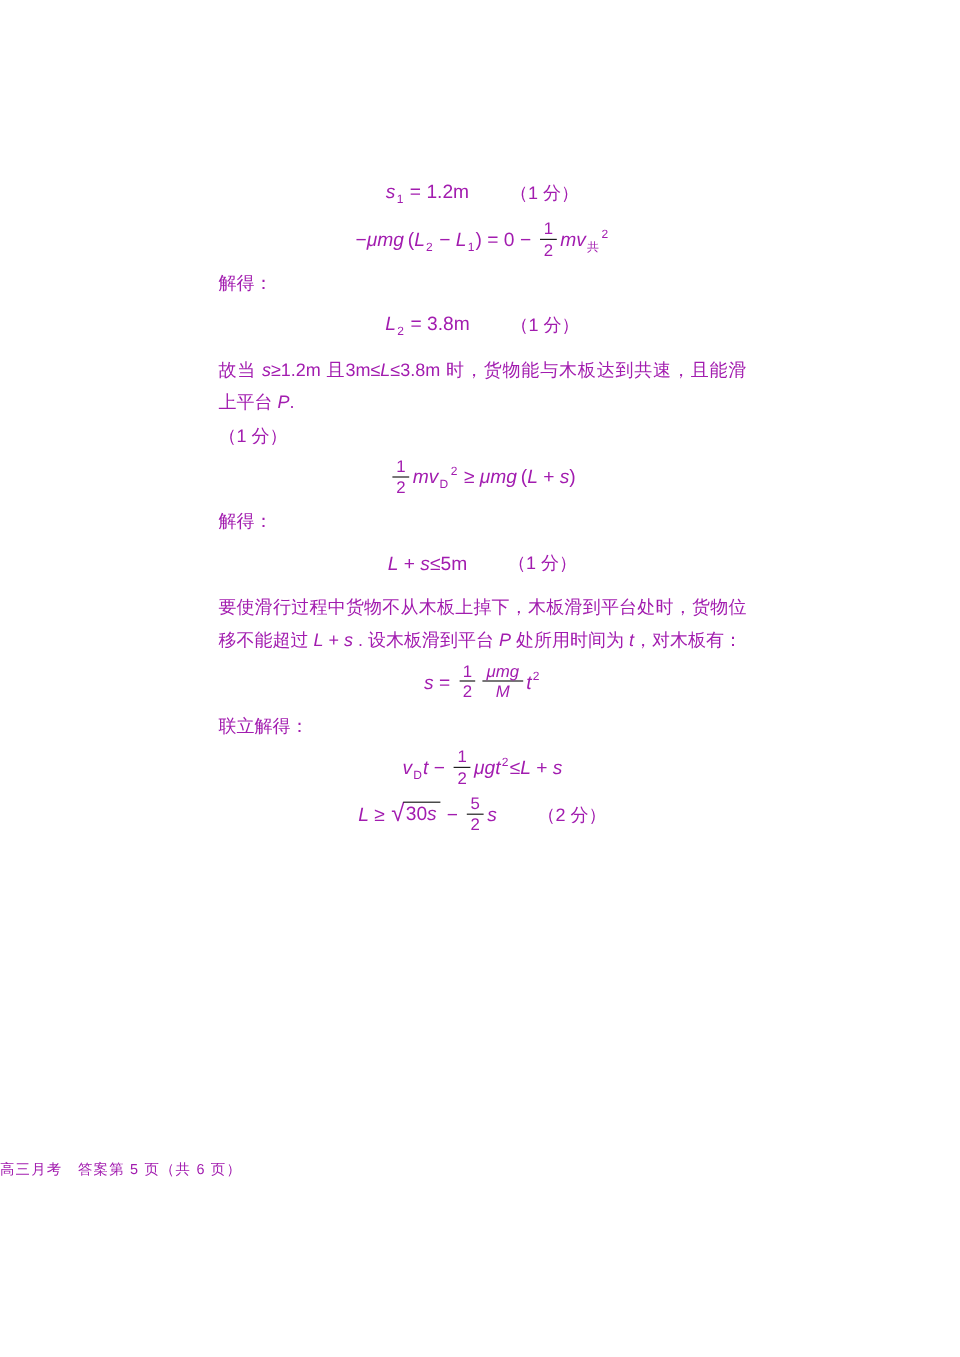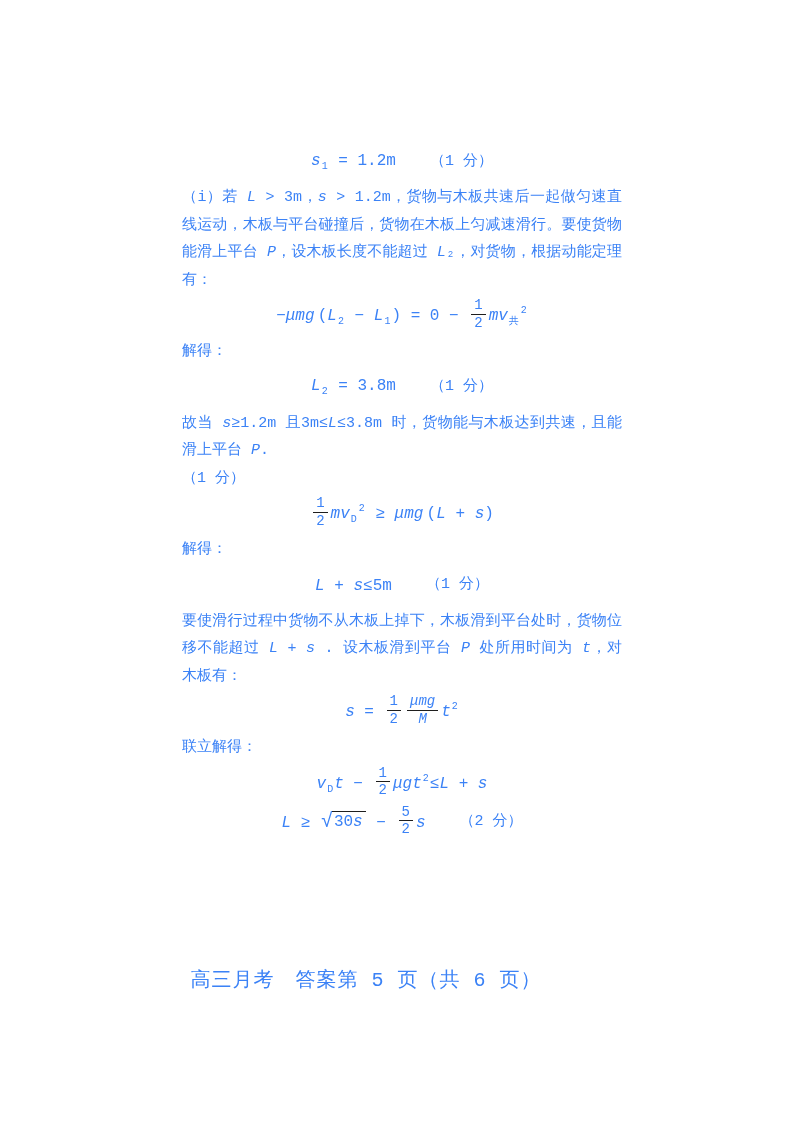--- a/index.html
+++ b/index.html
@@ -1,20 +1,20 @@
 <!DOCTYPE html>
 <html><head>
 <meta charset="utf-8">
 <style>
   html, body { margin: 0; padding: 0; background: #ffffff; }
   .page {
     width: 732px; height: 1131px; background: #ffffff;
     position: relative; overflow: hidden;
-    font-family: Liberation Mono, monospace;
-    color: #3b82f6;
+    font-family: Liberation Sans, sans-serif;
+    color: #a21caf;
   }
   .content {
     position: absolute; left: 182px; top: 140px; width: 440px;
     font-size: 15px;
   }
   .para { margin: 0; line-height: 27.5px; text-align: justify; }
   .formula {
     display: flex; justify-content: center; align-items: center;
     margin: 5px 0; font-size: 16px; min-height: 34px; line-height: 1.25;
   }
@@ -32,33 +32,32 @@
   .frac .fd { padding: 0 3px; }
   .frac.fi .fn, .frac.fi .fd { font-style: italic; }
   .sqrt {
     display: inline-flex; align-items: flex-start; vertical-align: middle;
     transform: translateY(-1px); margin: 0 1px;
   }
   .rsign { font-size: 20px; line-height: 1.05; }
   .rbody { border-top: 1.4px solid #1e1e1e; padding: 0 3px 0 2px; margin-left: -1px; line-height: 1.3; }
   .footer {
     position: absolute; left: 0; top: 966px; width: 100%;
-    text-align: center; font-size: 20px; letter-spacing: 1px;
+    text-align: left; font-size: 12px; letter-spacing: 1px;
   }
 </style>
 </head>
 <body>
 
 <div class="page">
   <main class="content">
       <div class="formula">
         <span class="fx"><span class="it">s</span><span class="sb">1</span><span> = 1.2m</span></span>
         <span class="score">（1 分）</span>
       </div>
-      <p class="para"><span>（i）若 </span><span class="it">L</span><span> &gt; 3m，</span><span class="it">s</span><span> &gt; 1.2m，货物与木板共速后一起做匀速直线运动，木板与平台碰撞后，货物在木板上匀减速滑行。要使货物能滑上平台 </span><span class="it">P</span><span>，设木板长度不能超过 </span><span class="it">L</span><span>₂，对货物，根据动能定理有：</span></p>
       <div class="formula">
         <span class="fx"><span>−</span><span class="it">μmg</span><span> (</span><span class="it">L</span><span class="sb">2</span><span> − </span><span class="it">L</span><span class="sb">1</span><span>) = 0 − </span><span class="frac">
             <span class="fn">1</span>
             <span class="fd">2</span>
           </span><span class="it">mv</span><span class="sb">共</span><span class="sp">2</span></span>
       </div>
       <p class="para"><span>解得：</span></p>
       <div class="formula">
         <span class="fx"><span class="it">L</span><span class="sb">2</span><span> = 3.8m</span></span>
         <span class="score">（1 分）</span>

